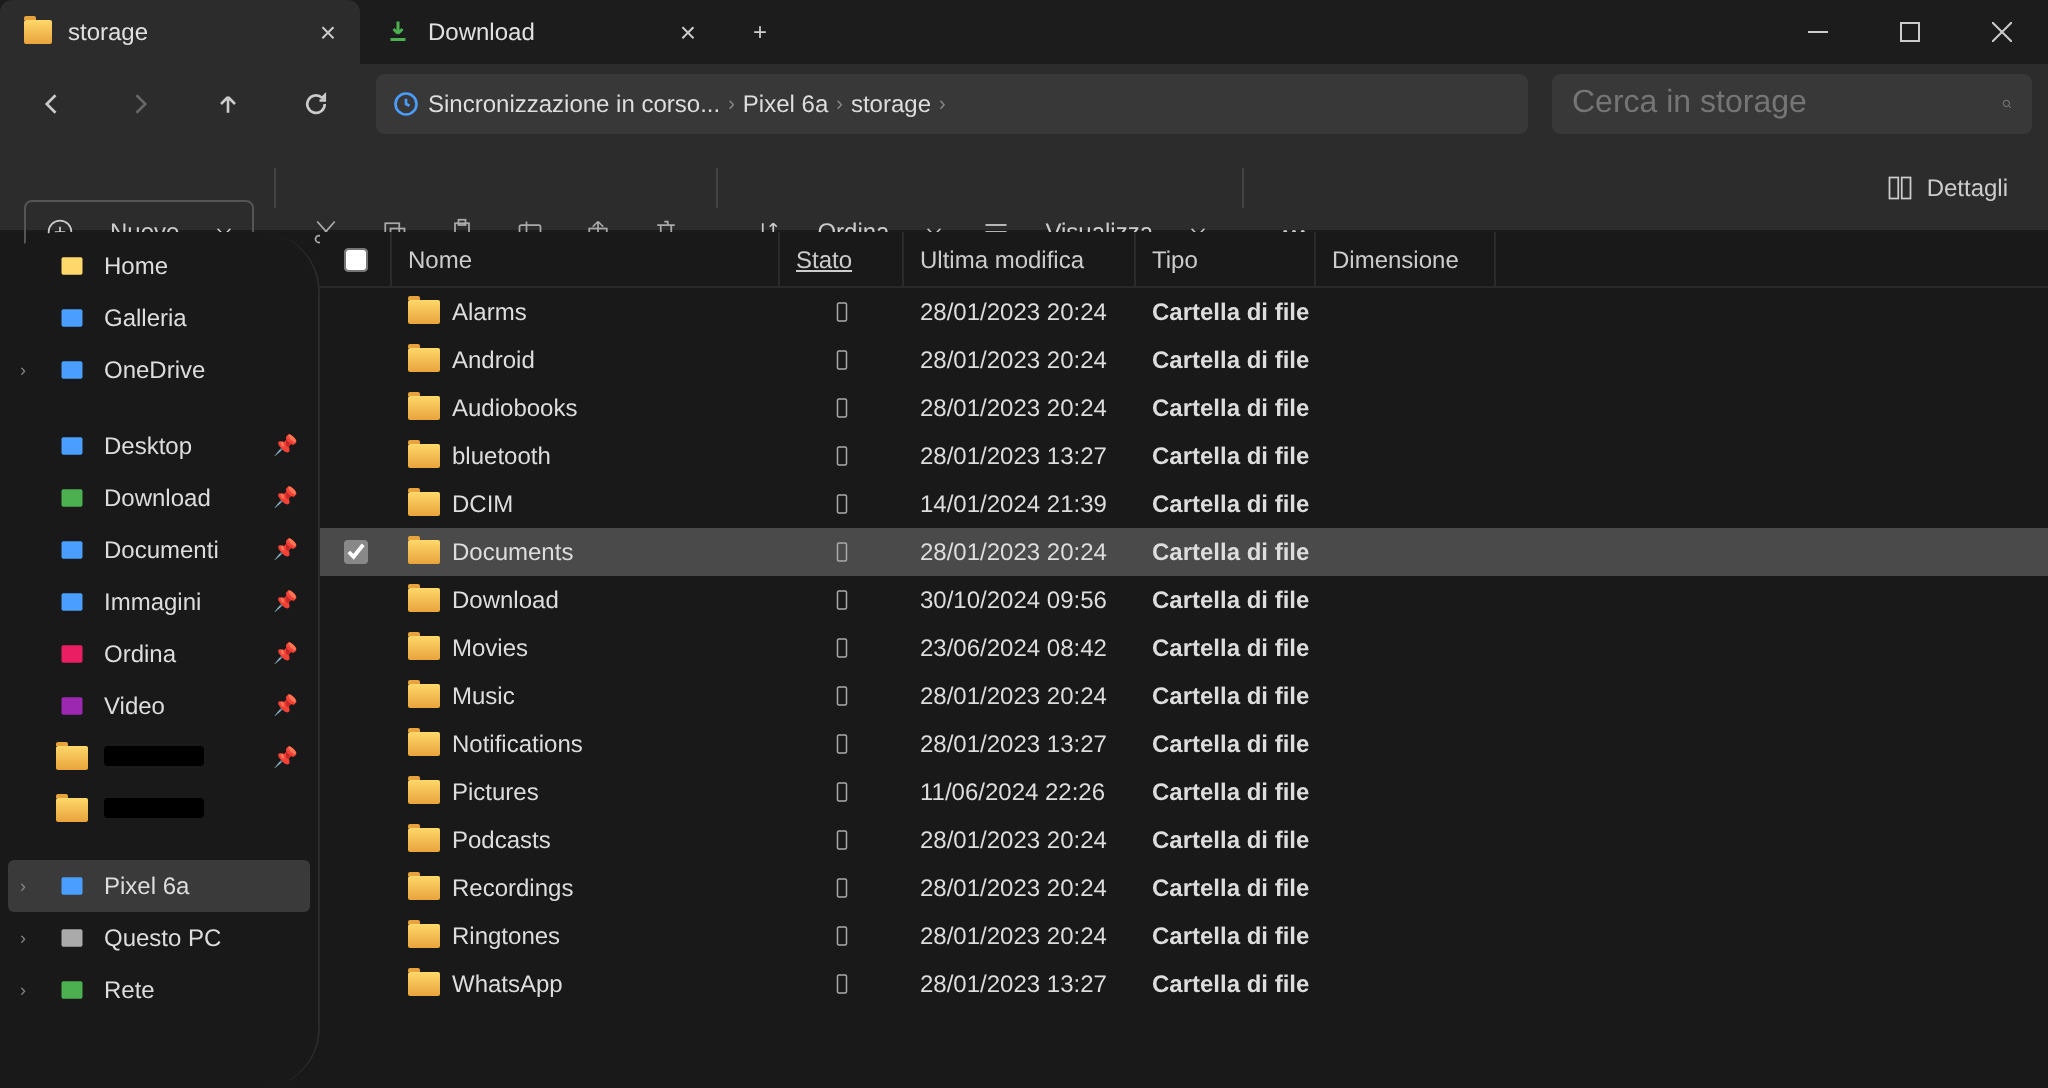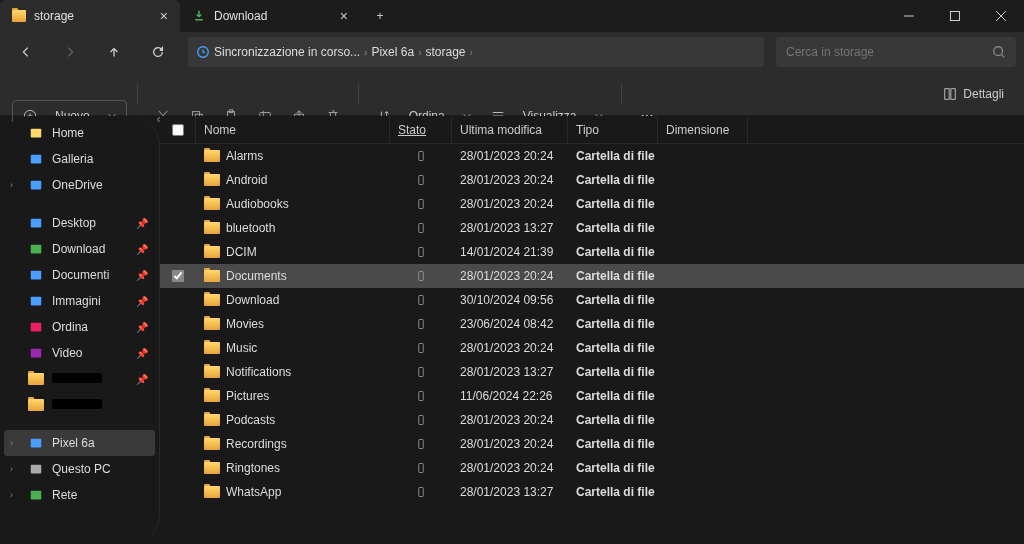--- a/index.html
+++ b/index.html
@@ -13,21 +13,21 @@
 .tab-add { width: 40px; display: flex; align-items: center; justify-content: center; color: #ccc; cursor: pointer; }
 .window-controls { margin-left: auto; display: flex; }
 .window-controls > div { width: 46px; height: 32px; display: flex; align-items: center; justify-content: center; color: #ccc; cursor: pointer; }
 .navbar { height: 40px; background: #2c2c2c; display: flex; align-items: center; padding: 0 8px; gap: 8px; }
 .nav-btn { width: 36px; height: 32px; display: flex; align-items: center; justify-content: center; color: #ccc; cursor: pointer; border-radius: 4px; }
 .nav-btn.disabled { color: #666; }
 .breadcrumb { flex: 1; display: flex; align-items: center; background: #383838; border-radius: 4px; height: 30px; padding: 0 8px; gap: 4px; margin: 0 4px; }
 .breadcrumb-item { display: flex; align-items: center; gap: 6px; color: #ddd; cursor: pointer; }
 .breadcrumb-sep { color: #888; font-size: 10px; }
 .searchbox { width: 240px; background: #383838; border-radius: 4px; height: 30px; display: flex; align-items: center; padding: 0 10px; color: #888; gap: 8px; }
-.searchbox input { background: transparent; border: none; color: #ccc; outline: none; flex: 1; font-size: 12px; }
+.searchbox input { background: transparent; border: none; color: #ccc; outline: none; flex: 1; font-size: 16px; }
 .toolbar { height: 44px; background: #2c2c2c; display: flex; align-items: center; padding: 0 12px; gap: 4px; border-bottom: 1px solid #1c1c1c; }
 .toolbar-btn { height: 32px; display: flex; align-items: center; justify-content: center; padding: 0 8px; color: #ccc; cursor: pointer; border-radius: 4px; gap: 18px; margin-top: 45px; }
 .toolbar-btn.new { border: 1px solid #555; padding: 0 10px; }
 .toolbar-sep { width: 1px; height: 20px; background: #444; margin: 0 6px; }
 .toolbar-icon { width: 30px; }
 .details-btn { margin-left: auto; display: flex; align-items: center; gap: 6px; color: #ccc; cursor: pointer; padding: 0 8px; }
 .body-area { display: flex; height: calc(100% - 116px); background: #191919; }
 .sidebar { width: 160px; background: #191919; overflow-y: auto; padding: 4px 0; border-right: 1px solid #2a2a2a; position: relative; border-radius: 30px; }
 .side-item { display: flex; align-items: center; padding: 4px 10px; gap: 8px; cursor: pointer; height: 26px; color: #ddd; }
 .side-item.selected { background: #3a3a3a; border-radius: 3px; margin: 0 4px; padding: 4px 6px; }

